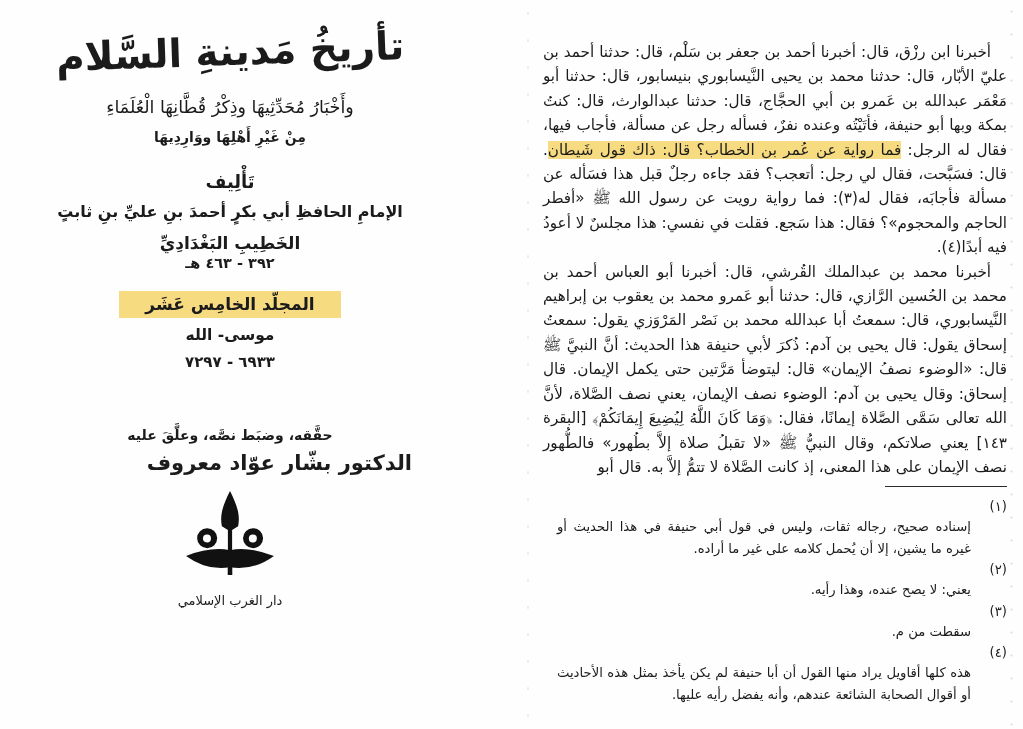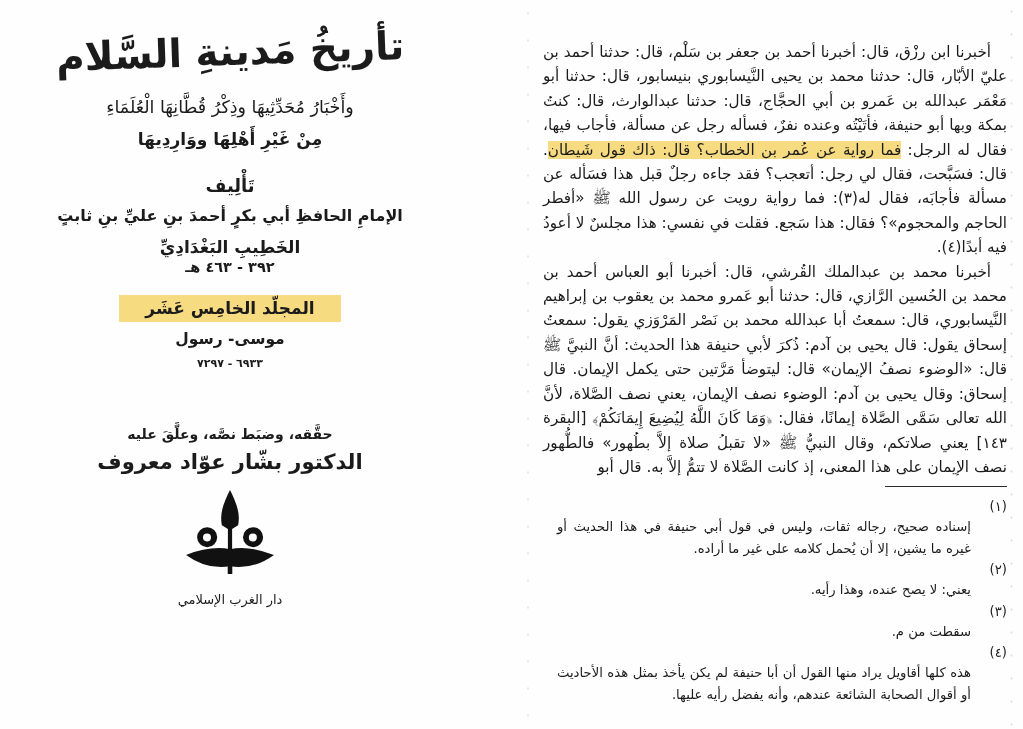--- a/index.html
+++ b/index.html
@@ -29,33 +29,33 @@
     position:absolute; left:48px; top:14px; width:364px;
     text-align:center; direction:rtl;
   }
   .book-title {
     font-size:39px; font-weight:bold; line-height:1.25;
     transform:rotate(-2deg);
     padding:14px 0 6px 0; letter-spacing:-1px;
     white-space:nowrap;
   }
   .book-subtitle1 { font-size:17.5px; font-weight:normal; margin-top:14px; }
-  .book-subtitle2 { font-size:17px;  font-weight:bold; margin-top:12px; }
+  .book-subtitle2 { font-size:14px;  font-weight:bold; margin-top:12px; }
   .byline { font-size:18px; font-weight:bold; margin-top:26px;text-align:center; }
   .author1 { font-size:16px; font-weight:bold; margin-top:10px; white-space:nowrap; }
   .author2 { font-size:17px; font-weight:bold; margin-top:12px; }
   .dates   { font-size:14.5px; font-weight:bold; margin-top:2px; }
   .volume-badge {
     display:inline-block; margin-top:20px; padding:3px 26px 4px;
     background:var(--hl); font-size:17px; font-weight:bold;
   }
   .volume-scope { font-size:15.5px; font-weight:bold; margin-top:8px; }
-  .volume-numbers { font-size:11px; font-weight:bold; margin-top:9px; }
+  .volume-numbers { font-size:15px; font-weight:bold; margin-top:9px; }
   .editor-credit { font-size:14px; font-weight:bold; margin-top:56px; }
-  .editor-name { font-size:21px; font-weight:bold; margin-top:8px; }
+  .editor-name { font-size:21px; font-weight:bold; margin-top:8px;text-align:right; }
   .emblem { margin-top:14px; }
   .publisher-name { font-size:13px; font-weight:normal; margin-top:14px; }
 
   
   .right-page {
     position:absolute; left:543px; top:40px; width:464px;
     direction:rtl; text-align:justify;
   }
   .para {
     font-size:15.2px; line-height:24.4px;
@@ -88,21 +88,21 @@
     <div class="book-title">تأريخُ مَدينةِ السَّلام</div>
     <div class="book-subtitle1">وأَخْبَارُ مُحَدِّثِيهَا وذِكْرُ قُطَّانِهَا الْعُلَمَاءِ</div>
     <div class="book-subtitle2">مِنْ غَيْرِ أَهْلِهَا ووَارِدِيهَا</div>
     <div class="byline">تَأْلِيف</div>
     <div class="author1">الإمامِ الحافظِ أبي بكرٍ أحمدَ بنِ عليِّ بنِ ثابتٍ</div>
     <div class="author2">الخَطِيبِ البَغْدَادِيِّ</div>
     <div class="dates">٣٩٢ - ٤٦٣ هـ</div>
     <div>
       <span class="volume-badge">المجلّد الخامِس عَشَر</span>
     </div>
-    <div class="volume-scope">موسى- رسول</div>
+    <div class="volume-scope">موسى- الله</div>
     <div class="volume-numbers">٦٩٣٣ - ٧٢٩٧</div>
     <div class="editor-credit">حقَّقه، وضبَط نصَّه، وعلَّقَ عليه</div>
     <div class="editor-name">الدكتور بشّار عوّاد معروف</div>
     <div class="emblem">
       <svg width="104" height="86" viewBox="-52 -56 104 90" xmlns="http://www.w3.org/2000/svg" aria-hidden="true">
         <g fill="#111">
 
           <path d="M0,-54 C7,-40 11,-29 8.5,-17 L2.2,-13 L2.2,10 L-2.2,10 L-2.2,-13 L-8.5,-17 C-11,-29 -7,-40 0,-54 Z"></path>
 
           <path d="M-24,-15 a10.5,10.5 0 1,0 0.2,21 a10.5,10.5 0 1,0 -0.2,-21 Z M-24,-8.5 a4.2,4.2 0 1,1 -0.2,8.4 a4.2,4.2 0 1,1 0.2,-8.4 Z" fill-rule="evenodd"></path>

